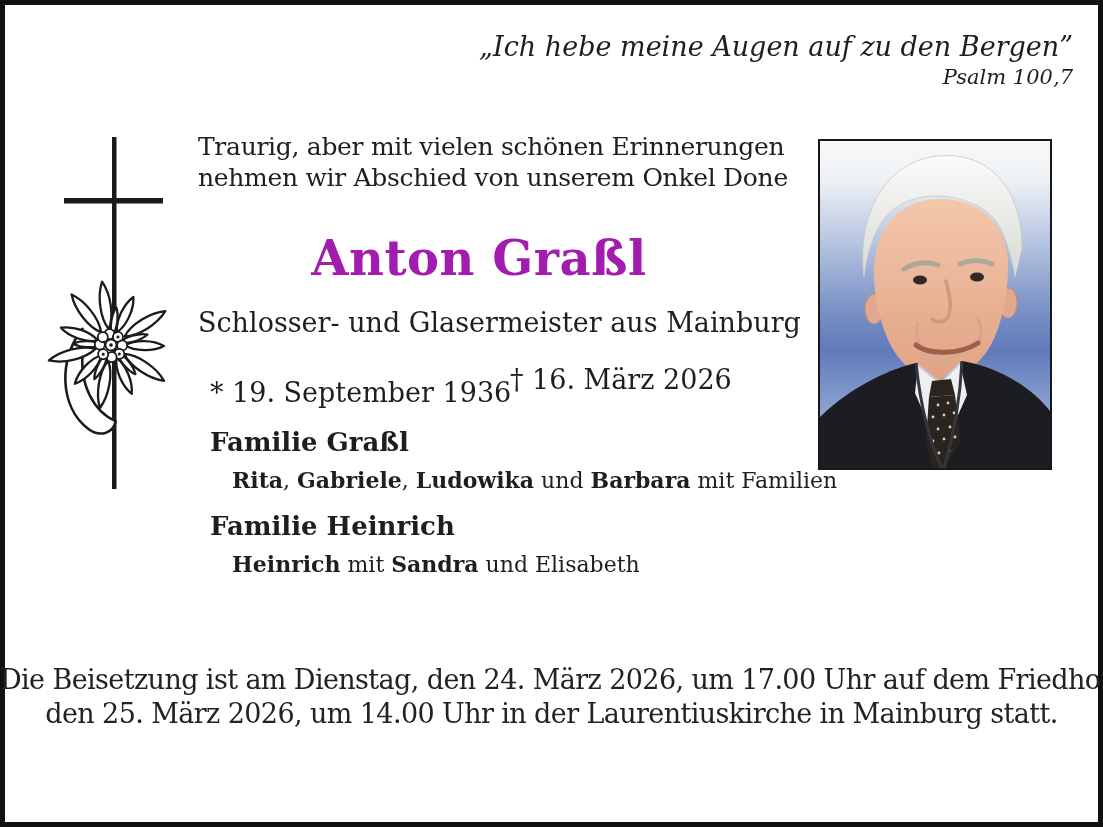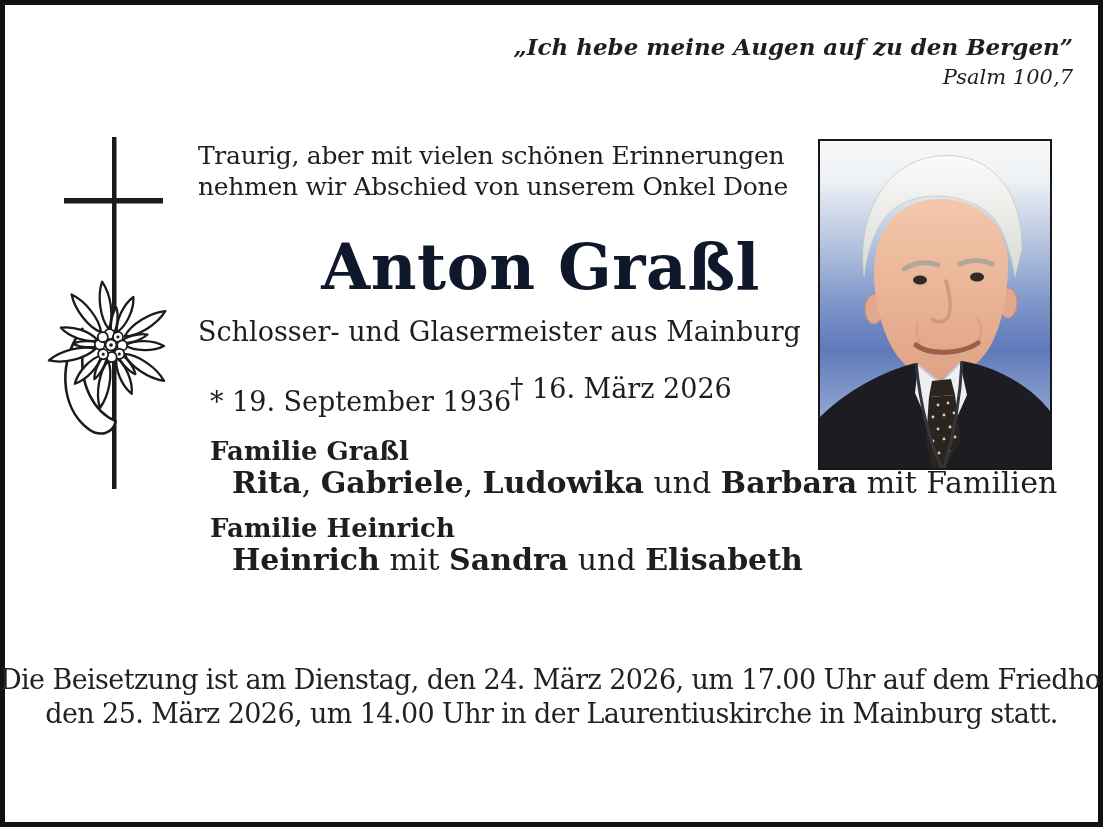--- a/index.html
+++ b/index.html
@@ -24,60 +24,59 @@
   }
   
   .quote-block {
     position: absolute;
     top: 32px;
     right: 30px;
     text-align: right;
   }
   .quote-text {
     font-style: italic;
-    font-size: 23px;
-    line-height: 30px;
-    white-space: nowrap;
-    font-weight: bold;
+    font-size: 27px;
+    line-height: 30px;
+    white-space: nowrap;
   }
   .quote-source {
     font-style: italic;
     font-size: 21px;
     line-height: 24px;
     margin-top: 3px;
   }
   
   .cross-art {
     position: absolute;
     left: 45px;
     top: 135px;
     width: 140px;
     height: 358px;
   }
   
   .content {
     position: absolute;
     left: 198px;
-    top: 140px;
+    top: 131px;
     width: 562px;
   }
   .intro-line {
     text-align: center;
     font-size: 25px;
     line-height: 31px;
     letter-spacing: -0.3px;
     white-space: nowrap;
   }
   .deceased-name {
-    text-align: right;
+    text-align: center;
     font-weight: bold;
-    font-size: 63px;
+    font-size: 48px;
     line-height: 66px;
     margin-top: 32px;
-    color: #0f172a;
+    color: #a21caf;
     letter-spacing: 0.5px;
     white-space: nowrap;
   }
   .profession {
     text-align: center;
     font-size: 27px;
     line-height: 30px;
     margin-top: 17px;
     white-space: nowrap;
   }
@@ -99,23 +98,23 @@
   .family-block { padding-left: 12px; }
   .family-block.first { margin-top: 19px; }
   .family-block.second { margin-top: 15px; }
   .family-name {
     font-weight: bold;
     font-size: 26px;
     line-height: 30px;
   }
   .family-members {
     padding-left: 22px;
-    font-size: 30px;
-    line-height: 30px;
-    margin-top: 2px;
+    font-size: 22px;
+    line-height: 30px;
+    margin-top: 8px;
     white-space: nowrap;
   }
   
   .photo {
     position: absolute;
     left: 818px;
     top: 139px;
     width: 230px;
     height: 327px;
     border: 2px solid #17171c;
@@ -213,21 +212,21 @@
   </div>
 
 
   <div class="family-block first">
     <div class="family-name">Familie Graßl</div>
     <div class="family-members"><span style="font-weight: bold;">Rita</span><span>, </span><span style="font-weight: bold;">Gabriele</span><span>, </span><span style="font-weight: bold;">Ludowika</span><span> und </span><span style="font-weight: bold;">Barbara</span><span> mit Familien</span></div>
   </div>
 
   <div class="family-block second">
     <div class="family-name">Familie Heinrich</div>
-    <div class="family-members"><span style="font-weight: bold;">Heinrich</span><span> mit </span><span style="font-weight: bold;">Sandra</span><span> und </span><span style="font-weight: bold;">Elisabeth</span></div>
+    <div class="family-members"><span style="font-weight: bold;">Heinrich</span><span> mit </span><span style="font-weight: bold;">Sandra</span><span> und </span><span style="font-weight: normal;">Elisabeth</span></div>
   </div>
 </div>
 
 <div class="photo">
   <svg width="230" height="327" viewBox="0 0 230 327" xmlns="http://www.w3.org/2000/svg">
     <defs>
       <linearGradient id="bgGrad" x1="0" y1="0" x2="0" y2="1">
         <stop offset="0" stop-color="#f7f8f8"></stop>
         <stop offset="0.12" stop-color="#eef1f4"></stop>
         <stop offset="0.32" stop-color="#b3c2df"></stop>

